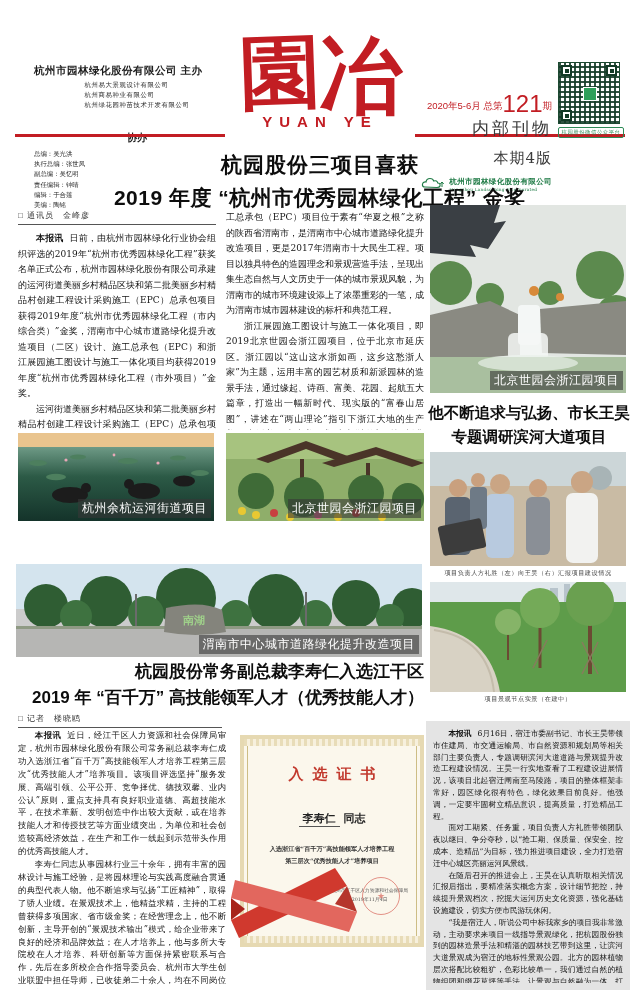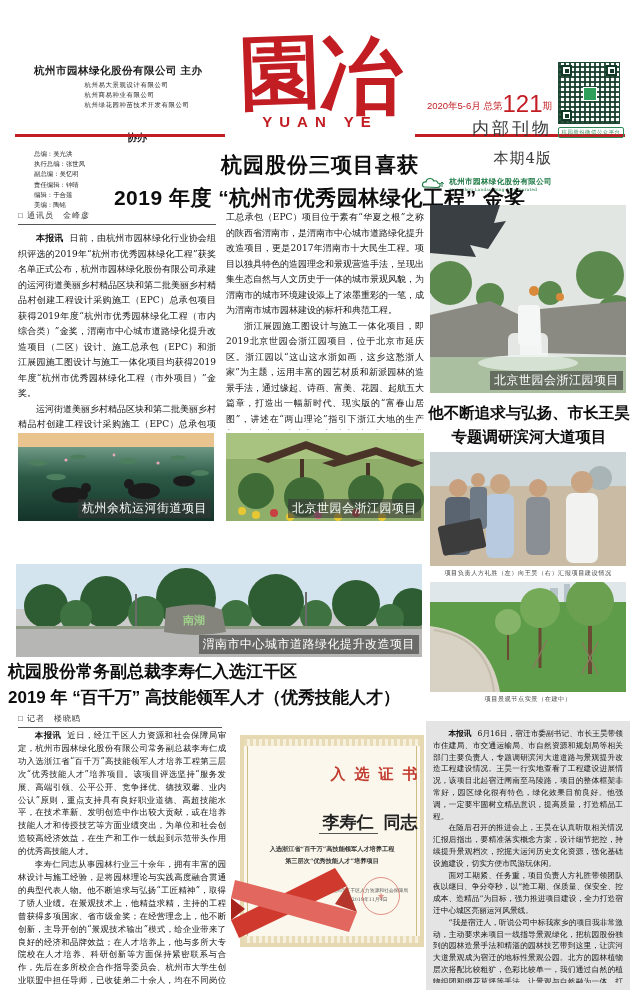--- a/index.html
+++ b/index.html
@@ -38,21 +38,21 @@
   .fp1{left:2px;top:2px;} .fp2{right:2px;top:2px;} .fp3{left:2px;bottom:2px;}
   .qr .chip{position:absolute;left:24px;top:24px;width:12px;height:12px;background:#2ea05a;border:1.5px solid #fff;}
   .qr-caption{margin-top:3px;border:1px solid #2e8b57;border-radius:2px;color:#2e8b57;font-size:5.4px;text-align:center;padding:1px 0;letter-spacing:.5px;}
   
   .headline1{position:absolute;left:0;top:151px;width:640px;text-align:center;
              font-family:"Liberation Sans",sans-serif;font-weight:bold;color:#0d0d0d;}
   .headline1 .l1{font-size:21px;letter-spacing:1px;}
   .headline1 .l2{font-size:21px;letter-spacing:.5px;margin-top:5px;}
   .headline2{position:absolute;left:427px;top:401px;width:204px;text-align:center;
              font-family:"Liberation Sans",sans-serif;font-weight:bold;font-size:15.5px;line-height:1.55;color:#0d0d0d;}
-  .headline3{position:absolute;left:8px;top:659px;width:416px;text-align:left;
+  .headline3{position:absolute;left:8px;top:659px;width:416px;text-align:right;
              font-family:"Liberation Sans",sans-serif;font-weight:bold;font-size:17px;line-height:1.5;color:#0d0d0d;}
   
   .byline{font-family:"Liberation Sans",sans-serif;font-size:8px;color:#333;border-bottom:1px solid #555;padding-bottom:3px;letter-spacing:1px;}
   .bodytext{text-align:justify;color:#141414;overflow:hidden;}
   .bodytext p{margin:0;text-indent:2em;}
   .bodytext p.noind{text-indent:0;}
   .lede{font-family:"Liberation Sans",sans-serif;font-weight:bold;margin-right:6px;}
   .col1{position:absolute;left:18px;top:210px;width:198px;}
   .col1 .bodytext{margin-top:6px;height:206px;font-size:9px;line-height:15.5px;}
   .col2{position:absolute;left:226px;top:210px;width:198px;}
@@ -76,22 +76,22 @@
   .cap-off{left:430px;top:569px;width:196px;}
   .ph-park{left:430px;top:582px;width:196px;height:110px;}
   .cap-park{left:430px;top:695px;width:196px;}
   
   .cert{position:absolute;left:240px;top:735px;width:184px;height:212px;background:#fbf7ec;
         border:4px solid #e6d9b2;box-sizing:border-box;}
   .cert-inner{position:absolute;inset:3px;border:1px solid #cdbd85;}
   .cert-deco{position:absolute;left:0;right:0;height:7px;background:repeating-linear-gradient(90deg,#e8dcb8 0 3px,#f7f0dd 3px 6px);}
   .cd-top{top:0;} .cd-bot{bottom:0;}
   .cert-title{position:absolute;left:0;width:100%;top:26px;text-align:center;color:#c23a2e;
-              font-family:"Liberation Sans",sans-serif;font-weight:bold;font-size:15px;letter-spacing:9px;text-indent:9px;padding-left:42px;}
-  .cert-name{position:absolute;left:0;width:100%;top:72px;text-align:center;font-size:17px;color:#222;font-weight:bold;padding-left:36px;}
+              font-family:"Liberation Sans",sans-serif;font-weight:bold;font-size:15px;letter-spacing:9px;text-indent:9px;}
+  .cert-name{position:absolute;left:0;width:100%;top:72px;text-align:center;font-size:11px;color:#222;font-weight:bold;}
   .cert-name .u{border-bottom:1px solid #555;padding:0 4px 1px;}
   .cert-body{position:absolute;left:10px;right:10px;top:104px;text-align:center;font-size:6.2px;font-weight:bold;color:#333;line-height:1.9;}
   .cert-issuer{position:absolute;right:12px;top:148px;text-align:center;font-size:4.8px;color:#555;line-height:1.8;z-index:2;}
   .cert-seal{position:absolute;right:20px;top:138px;width:36px;height:36px;border:1.6px solid rgba(205,60,50,.55);border-radius:50%;z-index:3;}
   .cert-seal::after{content:"★";position:absolute;left:50%;top:50%;transform:translate(-50%,-52%);color:rgba(205,60,50,.55);font-size:9px;}
   .ribbon{position:absolute;left:-13px;bottom:-3px;width:130px;height:92px;z-index:4;}
 </style>
 </head>
 <body>
 
@@ -353,22 +353,22 @@
           <line x1="103" y1="86" x2="117" y2="58"></line>
         </g>
     </svg>
   </div>
   <div class="cap-under cap-park">项目景观节点实景（在建中）</div>
 
 
   <div class="panel2">
     <div class="bodytext">
       <p><b class="lede">本报讯</b><span>6月16日，宿迁市委副书记、市长王昊带领市住建局、市交通运输局、市自然资源和规划局等相关部门主要负责人，专题调研滨河大道道路与景观提升改造工程建设情况。王昊一行实地查看了工程建设进展情况，该项目北起宿迁闸南至马陵路，项目的整体框架非常好，园区绿化很有特色，绿化效果目前良好。他强调，一定要牢固树立精品意识，提高质量，打造精品工程。</span></p>
+      <p>面对工期紧、任务重，项目负责人方礼胜带领团队夜以继日、争分夺秒，以“抢工期、保质量、保安全、控成本、造精品”为目标，强力推进项目建设，全力打造宿迁中心城区亮丽运河风景线。</p>
       <p>在随后召开的推进会上，王昊在认真听取相关情况汇报后指出，要精准落实概念方案，设计细节把控，持续提升景观档次，挖掘大运河历史文化资源，强化基础设施建设，切实方便市民游玩休闲。</p>
-      <p>面对工期紧、任务重，项目负责人方礼胜带领团队夜以继日、争分夺秒，以“抢工期、保质量、保安全、控成本、造精品”为目标，强力推进项目建设，全力打造宿迁中心城区亮丽运河风景线。</p>
       <p>“我是宿迁人，听说公司中标我家乡的项目我非常激动，主动要求来项目一线指导景观绿化，把杭园股份独到的园林造景手法和精湛的园林技艺带到这里，让滨河大道景观成为宿迁的地标性景观公园。北方的园林植物层次搭配比较粗犷，色彩比较单一，我们通过自然的植物组团和缀花草坪等手法，让景观与自然融为一体，打造一条可赏四季风光、可享自然野趣、可览运河文化的生态滨水景观带，给宿迁的子子孙孙造福一方净土。”杭园股份技术服务总部沈光宝说道。</p>
     </div>
   </div>
 
   <div class="headline3">
     <div>杭园股份常务副总裁李寿仁入选江干区</div>
     <div>2019 年 “百千万” 高技能领军人才（优秀技能人才）</div>
   </div>
 
   <div class="byline3">

